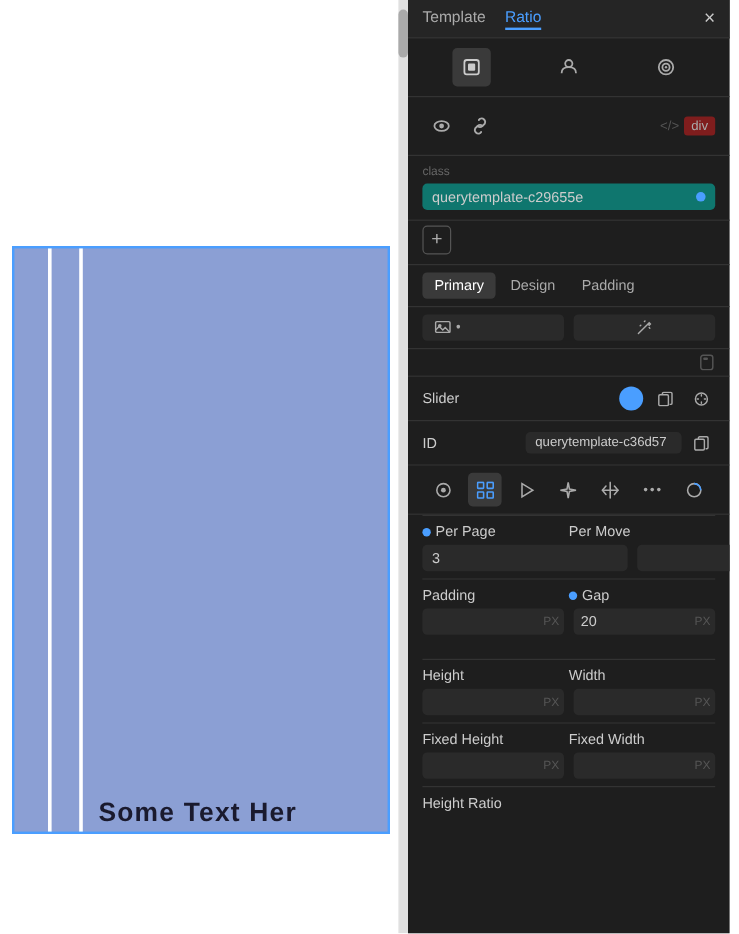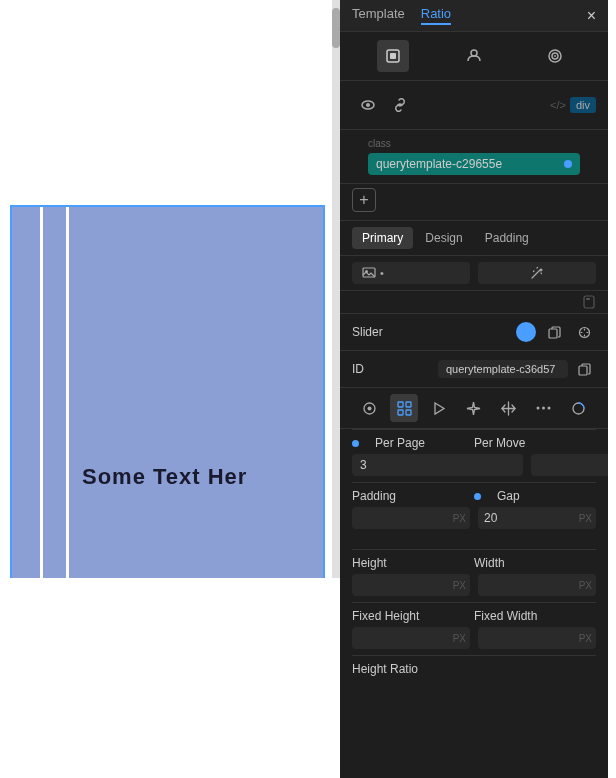--- a/index.html
+++ b/index.html
@@ -9,21 +9,21 @@
       background: #fff;
       font-family: -apple-system, BlinkMacSystemFont, 'Segoe UI', sans-serif;
       font-size: 12px;
       overflow: hidden;
       display: flex;
     }
 
     
     .canvas-area {
       width: 340px;
-      height: 578px;
+      height: 778px;
       background: #fff;
       position: relative;
       overflow: hidden;
     }
 
     .canvas-scrollbar {
       position: absolute;
       right: 0;
       top: 0;
       width: 8px;
@@ -158,21 +158,21 @@
       background: none;
       border: none;
     }
     .icon-btn.active {
       background: #3a3a3a;
       color: #fff;
     }
 
     
     .class-row {
-      padding: 8px 28px;
+      padding: 8px 12px;
       border-bottom: 1px solid #333;
     }
     .class-label {
       color: #666;
       font-size: 10px;
       margin-bottom: 4px;
     }
     .class-input-wrap {
       display: flex;
       align-items: center;
@@ -378,21 +378,21 @@
     }
 
     
     .two-col-row {
       display: flex;
       padding: 6px 12px 2px;
     }
     .col-label {
       display: flex;
       align-items: center;
-      gap: 16px;
+      gap: 4px;
       color: #ccc;
       font-size: 12px;
     }
     .col-dot {
       width: 7px;
       height: 7px;
       border-radius: 50%;
       background: #4a9eff;
     }
     .col-left { flex: 1; }
@@ -510,21 +510,21 @@
       </svg>
     </button>
     <button class="icon-btn">
       <svg width="16" height="16" viewBox="0 0 16 16" fill="none">
         <path d="M6 8a3 3 0 0 0 4 0l2-2a3 3 0 0 0-4-4L7 3" stroke="#aaa" stroke-width="1.5" stroke-linecap="round"></path>
         <path d="M10 8a3 3 0 0 0-4 0L4 10a3 3 0 0 0 4 4l1-1" stroke="#aaa" stroke-width="1.5" stroke-linecap="round"></path>
       </svg>
     </button>
     <div style="flex:1; display:flex; align-items:center; justify-content:flex-end; gap:4px;">
       <span style="color:#555; font-size:11px;">&lt;/&gt;</span>
-      <span style="color:#aaa; font-size:11px; background:#0c4a6e; padding:2px 6px; border-radius:3px;">div</span>
+      <span style="color:#aaa; font-size:11px; background:#7f1d1d; padding:2px 6px; border-radius:3px;">div</span>
     </div>
   </div>
 
   <div class="class-row">
     <div class="class-label">class</div>
     <div class="class-input-wrap">
       <span class="class-input-value">querytemplate-c29655e</span>
       <div class="class-dot"></div>
     </div>
   </div>

